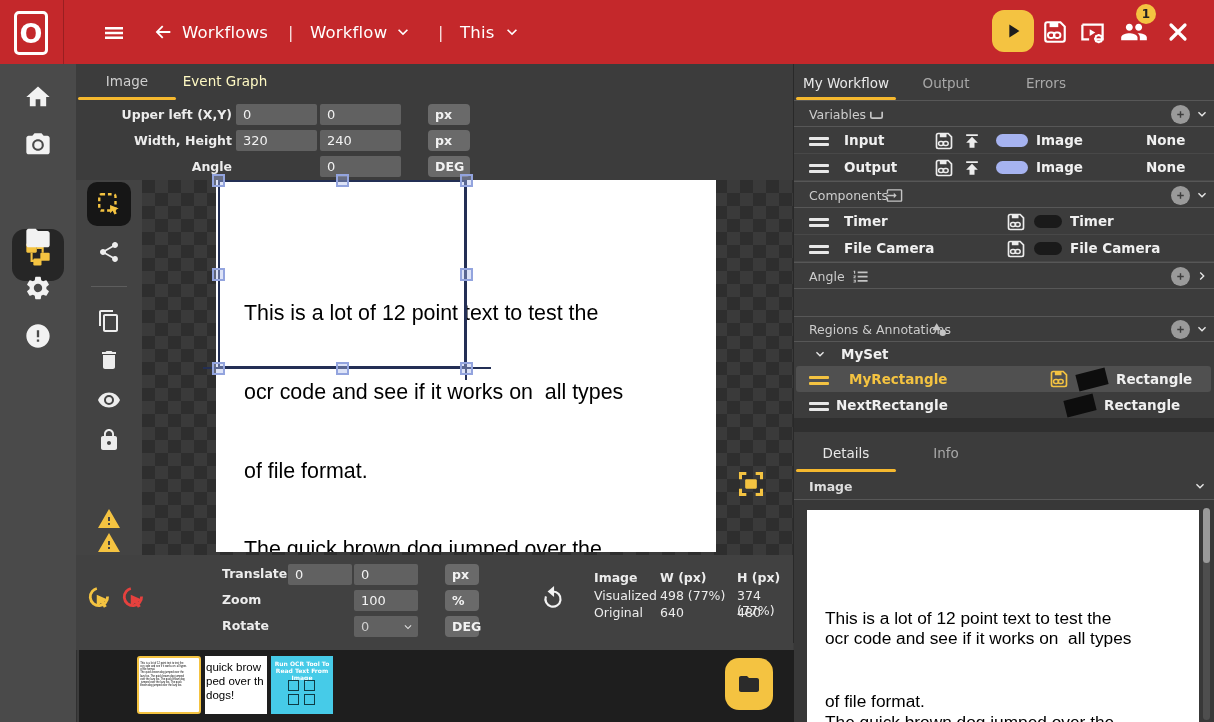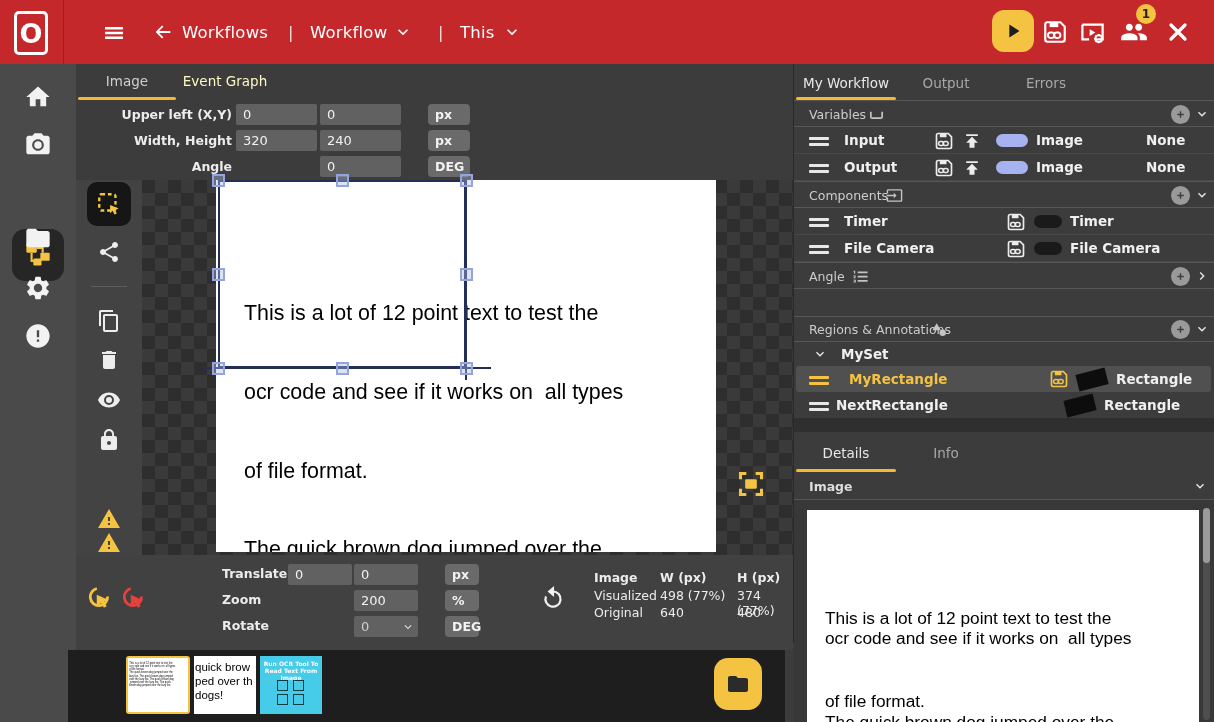--- a/index.html
+++ b/index.html
@@ -44,21 +44,21 @@
   .ts-ic{position:absolute;left:21px;width:24px;height:24px;color:#EDEDED;}
   .ts-active{position:absolute;left:11px;top:2px;width:44px;height:44px;border-radius:10px;background:#161616;display:flex;align-items:center;justify-content:center;color:#F4C341;}
   .ts-div{position:absolute;left:15px;top:106px;width:36px;height:1px;background:#5d5d5d;}
   
   .main-bot{position:absolute;left:76px;top:555px;width:717px;height:95px;background:#414141;}
   .blabel{position:absolute;left:146px;width:130px;font-size:12.5px;font-weight:bold;color:#ECECEC;line-height:20px;}
   .tbl{position:absolute;font-size:12.5px;color:#ECECEC;}
   .tbl.bold{font-weight:bold;}
   .rec-ic{position:absolute;width:26px;height:26px;}
   
-  .filmstrip{position:absolute;left:68px;top:650px;width:717px;height:72px;background:#1E1E1E;}
+  .filmstrip{position:absolute;left:79px;top:650px;width:717px;height:72px;background:#1E1E1E;}
   .thumb{position:absolute;top:6px;height:58px;background:#fff;overflow:hidden;box-sizing:border-box;}
   .mini-wrap{width:500px;transform:scale(.124);transform-origin:0 0;font-family:"Liberation Sans",sans-serif;font-size:21px;line-height:26px;color:#000;padding:26px 0 0 10px;}
   .t2line{font-family:"Liberation Sans",sans-serif;font-size:11.5px;line-height:14px;color:#000;padding-left:1px;white-space:nowrap;}
   .t3cap{font-size:6px;line-height:7px;color:#fff;font-weight:bold;text-align:center;padding-top:4px;}
   .t3glyph{position:absolute;width:11px;height:11px;border:1.5px solid #0E3B44;box-sizing:border-box;}
   .folder-btn{position:absolute;left:646px;top:8px;width:48px;height:52px;border-radius:14px;background:#F4C341;display:flex;align-items:center;justify-content:center;color:#2b2b2b;}
   
   .rpanel{position:absolute;left:793px;top:64px;width:421px;height:579px;background:#3C3C3C;border-left:1px solid #292929;box-sizing:border-box;}
   .rtab{position:absolute;top:11px;width:100px;text-align:center;font-size:13.5px;color:#A8A8A8;}
   .rtab.on{color:#E8E8E8;}
@@ -445,21 +445,21 @@
           <use href="#i-click"></use>
         </svg>
       </div>
 
     <div class="blabel" style="top:9px">Translate (X, Y)</div>
     <div class="ibox" style="left:212px;top:9px;width:64px">0</div>
     <div class="ibox" style="left:278px;top:9px;width:64px">0</div>
     <div class="ubox" style="left:345px;top:9px;width:34px">px</div>
 
     <div class="blabel" style="top:35px">Zoom</div>
-    <div class="ibox" style="left:278px;top:35px;width:64px">200</div>
+    <div class="ibox" style="left:278px;top:35px;width:64px">100</div>
     <div class="ubox" style="left:345px;top:35px;width:34px">%</div>
 
     <div class="blabel" style="top:61px">Rotate</div>
     <div class="ibox" style="left:278px;top:61px;width:64px;color:#CFCFCF"><span>0</span>
       <svg class="ic" width="14" height="14" style="position:absolute;right:3px;top:4px;color:#DDD">
           <use href="#i-chevdown"></use>
         </svg></div>
     <div class="ubox" style="left:345px;top:61px;width:34px">DEG</div>
 
     <div class="abs" style="left:464px;top:30px;width:26px;height:26px;color:#F2F2F2">

